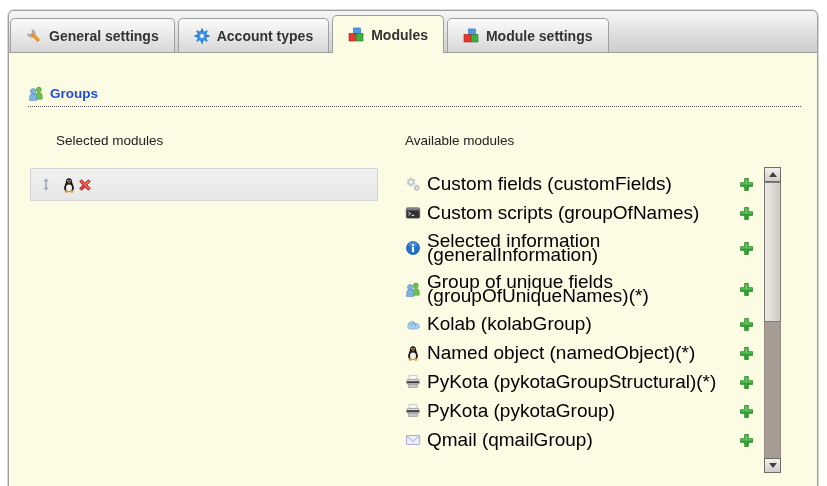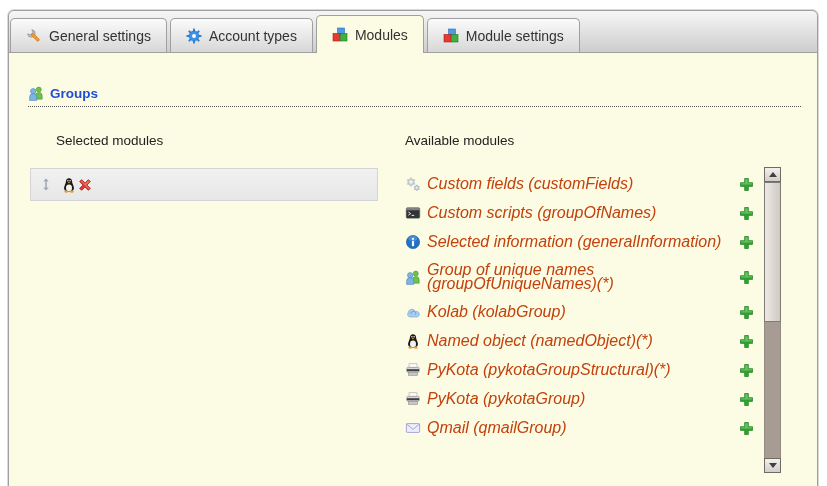--- a/index.html
+++ b/index.html
@@ -9,21 +9,21 @@
   .panel { position:absolute; left:8px; top:10px; width:810px; height:480px;
     background:#FCFBE3; border:1px solid #9F9F9F; border-radius:6px 6px 0 0;
     box-shadow:0 0 0 1px #D9D9D9; }
 
   
   .tabbar { position:absolute; left:0; top:0; width:808px; height:42px;
     background:linear-gradient(#F6F6F6,#CDCDCD); border-bottom:1px solid #9F9F9F;
     border-radius:6px 6px 0 0; display:flex; align-items:flex-end; padding-left:1px; }
   .tab { height:34px; display:flex; align-items:center; gap:7px; padding:0 15px;
     background:linear-gradient(#FBFBFB,#D7D7D7); border:1px solid #9F9F9F; border-bottom:none;
-    border-radius:5px 5px 0 0; margin-right:3px; font-size:14px; color:#333; cursor:pointer; }
+    border-radius:5px 5px 0 0; margin-right:3px; font-size:14px; color:#333; cursor:pointer;font-weight:bold; }
   .tab.active { background:#FCFBE3; height:38px; margin-bottom:-1px; position:relative; z-index:2; }
   .icon16 { width:16px; height:16px; display:block; }
   .icon15 { width:15px; height:15px; display:block; }
   .icon10 { width:10px; height:13px; display:block; }
 
   
   .groups-header { position:absolute; left:19px; top:74px; width:773px;
     display:flex; align-items:center; gap:6px; padding-bottom:5px;
     border-bottom:1px dotted #555; }
   .groups-header .title { font-size:13.5px; font-weight:bold; color:#1d4ed8; }
@@ -37,22 +37,22 @@
     background:linear-gradient(#F1F1F1,#E7E7E7); border:1px solid #D4D4D4;
     display:flex; align-items:center; padding:0 10px; }
   .selected-row .mod-label { flex:1; font-size:13.5px; color:#1A1A1A; margin-left:14px; }
   .drag-handle { cursor:grab; margin-right:10px; display:flex; }
   .icon-btn { background:none; border:none; padding:0; cursor:pointer; display:flex; }
 
   
   .avail-list { position:absolute; left:396px; top:165px; width:349px; }
   .avail-row { display:flex; align-items:center; min-height:16px; margin-bottom:13px; }
   .avail-row .mod-icon { margin-right:6px; flex:0 0 16px; }
-  .avail-row .mod-label { flex:1; font-size:16px; color:#c2410c; line-height:14px;
-    white-space:pre-line; margin-right:8px;font-style:italic; }
+  .avail-row .mod-label { flex:1; font-size:19px; color:#000000; line-height:14px;
+    white-space:pre-line; margin-right:8px; }
 
   
   .scrollbar { position:absolute; left:755px; top:156px; width:17px; height:306px;
     display:flex; flex-direction:column; }
   .sb-btn { height:15px; flex:0 0 15px; background:linear-gradient(#F2F0ED,#D2CEC8);
     border:1px solid #6E6A64; display:flex; align-items:center; justify-content:center; cursor:pointer; }
   .sb-trough { flex:1; background:#A69C93; border-left:1px solid #938A81; border-right:1px solid #938A81; }
   .sb-thumb { height:140px; background:linear-gradient(to right,#ECE9E4,#CFCAC2);
     border:1px solid #7E7A74; margin:0 -1px; cursor:grab; }
   .tri-up { width:0; height:0; border-left:4px solid transparent; border-right:4px solid transparent;
@@ -273,21 +273,21 @@
         </button>
   </div>
 
 
   <div class="avail-row">
     <span class="mod-icon">
           <svg class="icon16">
             <use href="#sym-group" xlink:href="#sym-group"></use>
           </svg>
         </span>
-    <span class="mod-label">Group of unique names
+    <span class="mod-label">Group of unique fields
 (groupOfUniqueNames)(*)</span>
     <button class="icon-btn">
           <svg class="icon15">
             <use href="#sym-plus"></use>
           </svg>
         </button>
   </div>
 
   <div class="avail-row">
     <span class="mod-icon">

